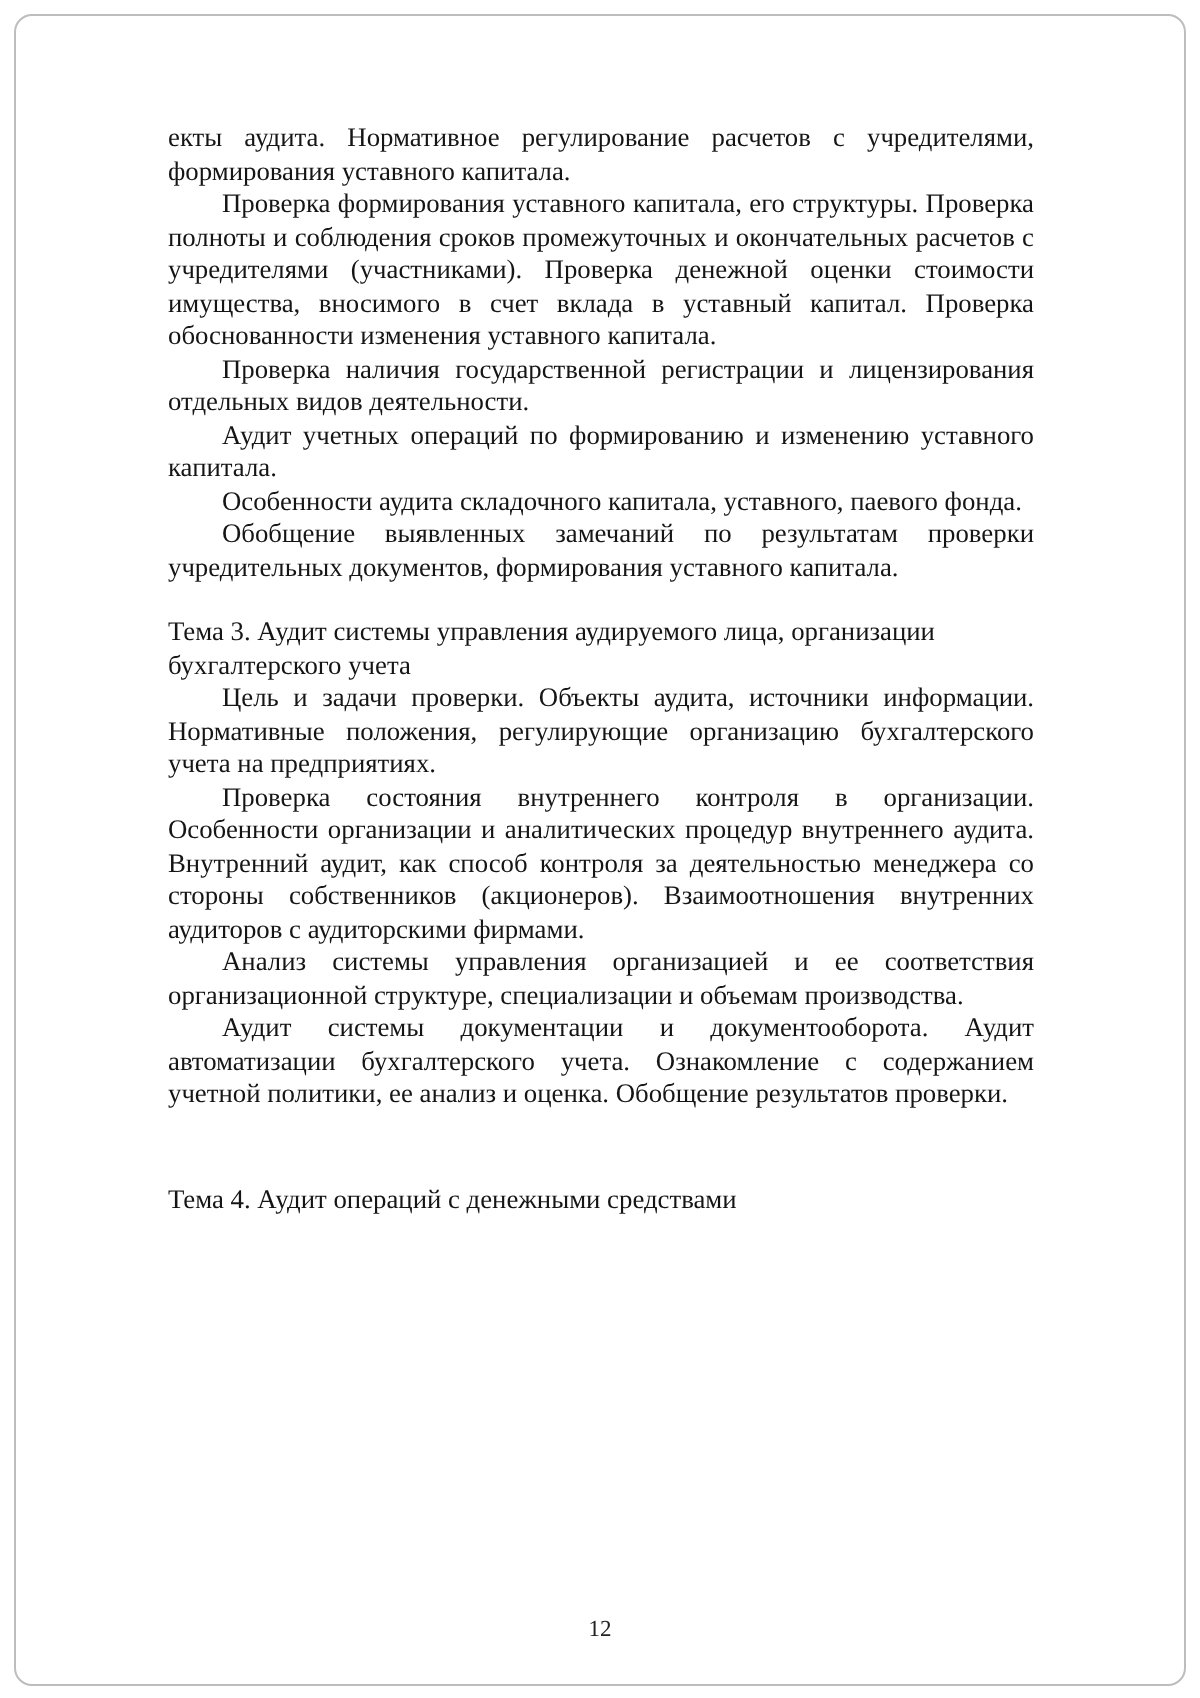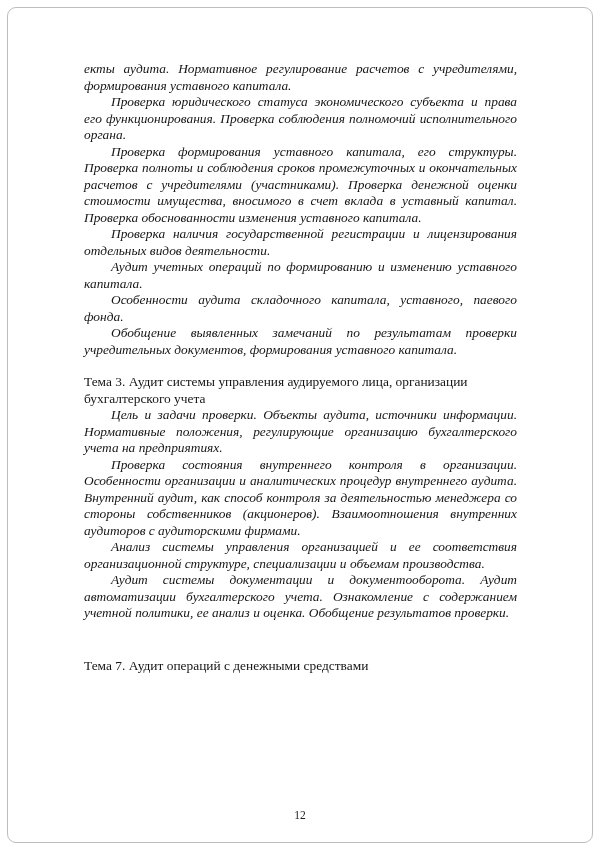--- a/index.html
+++ b/index.html
@@ -23,21 +23,21 @@
   }
   .text-block {
     position: absolute;
     left: 84px;
     top: 61px;
     width: 433px;
     font-size: 13.4px;
     line-height: 16.5px;
     text-align: justify;
   }
-  .para { text-indent: 27px; font-style: italic; }
+  .para { text-indent: 27px; }
   .para.no-indent { text-indent: 0; }
   .heading {
     font-weight: normal;
     text-indent: 0;
     text-align: left;
   }
   .heading.tema3 { margin-top: 16px; }
   .heading.tema4 { margin-top: 36px; }
   .page-number {
     position: absolute;
@@ -49,27 +49,26 @@
     margin-top: 12px;
   }
 </style>
 </head>
 <body>
 
 <div class="scan-border"></div>
 
 <div class="text-block">
   <p class="para no-indent">екты аудита. Нормативное регулирование расчетов с учредителями, формирования уставного капитала.</p>
-  <p class="para">Проверка юридического статуса экономического субъекта и права его функционирования. Проверка соблюдения полномочий исполнительного органа.</p>
   <p class="para">Проверка формирования уставного капитала, его структуры. Проверка полноты и соблюдения сроков промежуточных и окончательных расчетов с учредителями (участниками). Проверка денежной оценки стоимости имущества, вносимого в счет вклада в уставный капитал. Проверка обоснованности изменения уставного капитала.</p>
   <p class="para">Проверка наличия государственной регистрации и лицензирования отдельных видов деятельности.</p>
   <p class="para">Аудит учетных операций по формированию и изменению уставного капитала.</p>
   <p class="para">Особенности аудита складочного капитала, уставного, паевого фонда.</p>
   <p class="para">Обобщение выявленных замечаний по результатам проверки учредительных документов, формирования уставного  капитала.</p>
   <p class="heading tema3">Тема 3. Аудит системы управления аудируемого лица, организации бухгалтерского учета</p>
   <p class="para">Цель и задачи проверки. Объекты аудита, источники информации. Нормативные положения, регулирующие организацию бухгалтерского учета на  предприятиях.</p>
   <p class="para">Проверка состояния внутреннего контроля в организации. Особенности организации и аналитических  процедур внутреннего аудита. Внутренний аудит, как способ контроля за деятельностью менеджера со стороны собственников (акционеров). Взаимоотношения внутренних аудиторов с аудиторскими фирмами.</p>
   <p class="para">Анализ системы управления организацией и ее соответствия организационной структуре, специализации и объемам производства.</p>
   <p class="para">Аудит системы документации и документооборота. Аудит автоматизации бухгалтерского учета. Ознакомление с содержанием учетной политики, ее анализ и оценка. Обобщение результатов проверки.</p>
-  <p class="heading tema4">Тема 7. Аудит операций с денежными средствами</p>
+  <p class="heading tema4">Тема 4. Аудит операций с денежными средствами</p>
 </div>
 
 <div class="page-number">12</div>
 
 </body></html>

